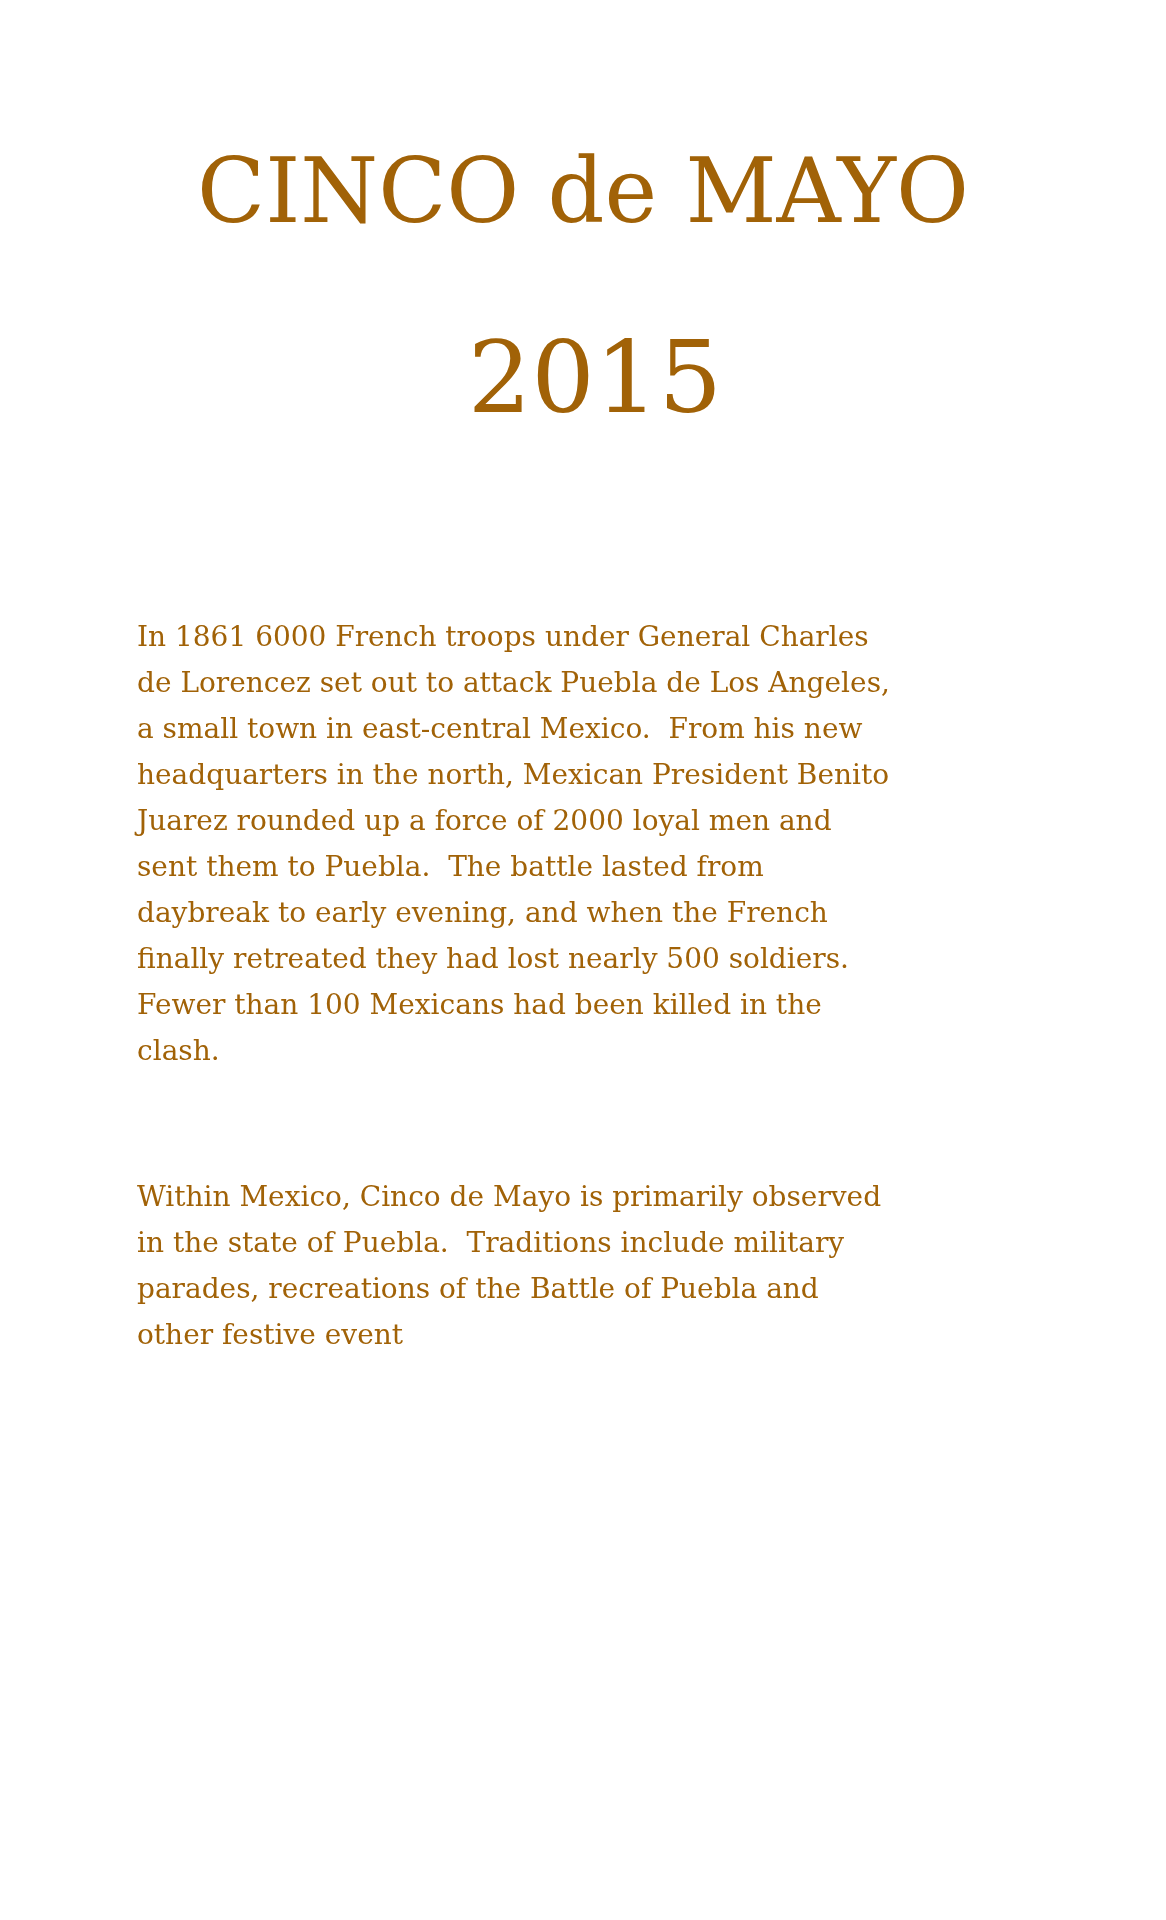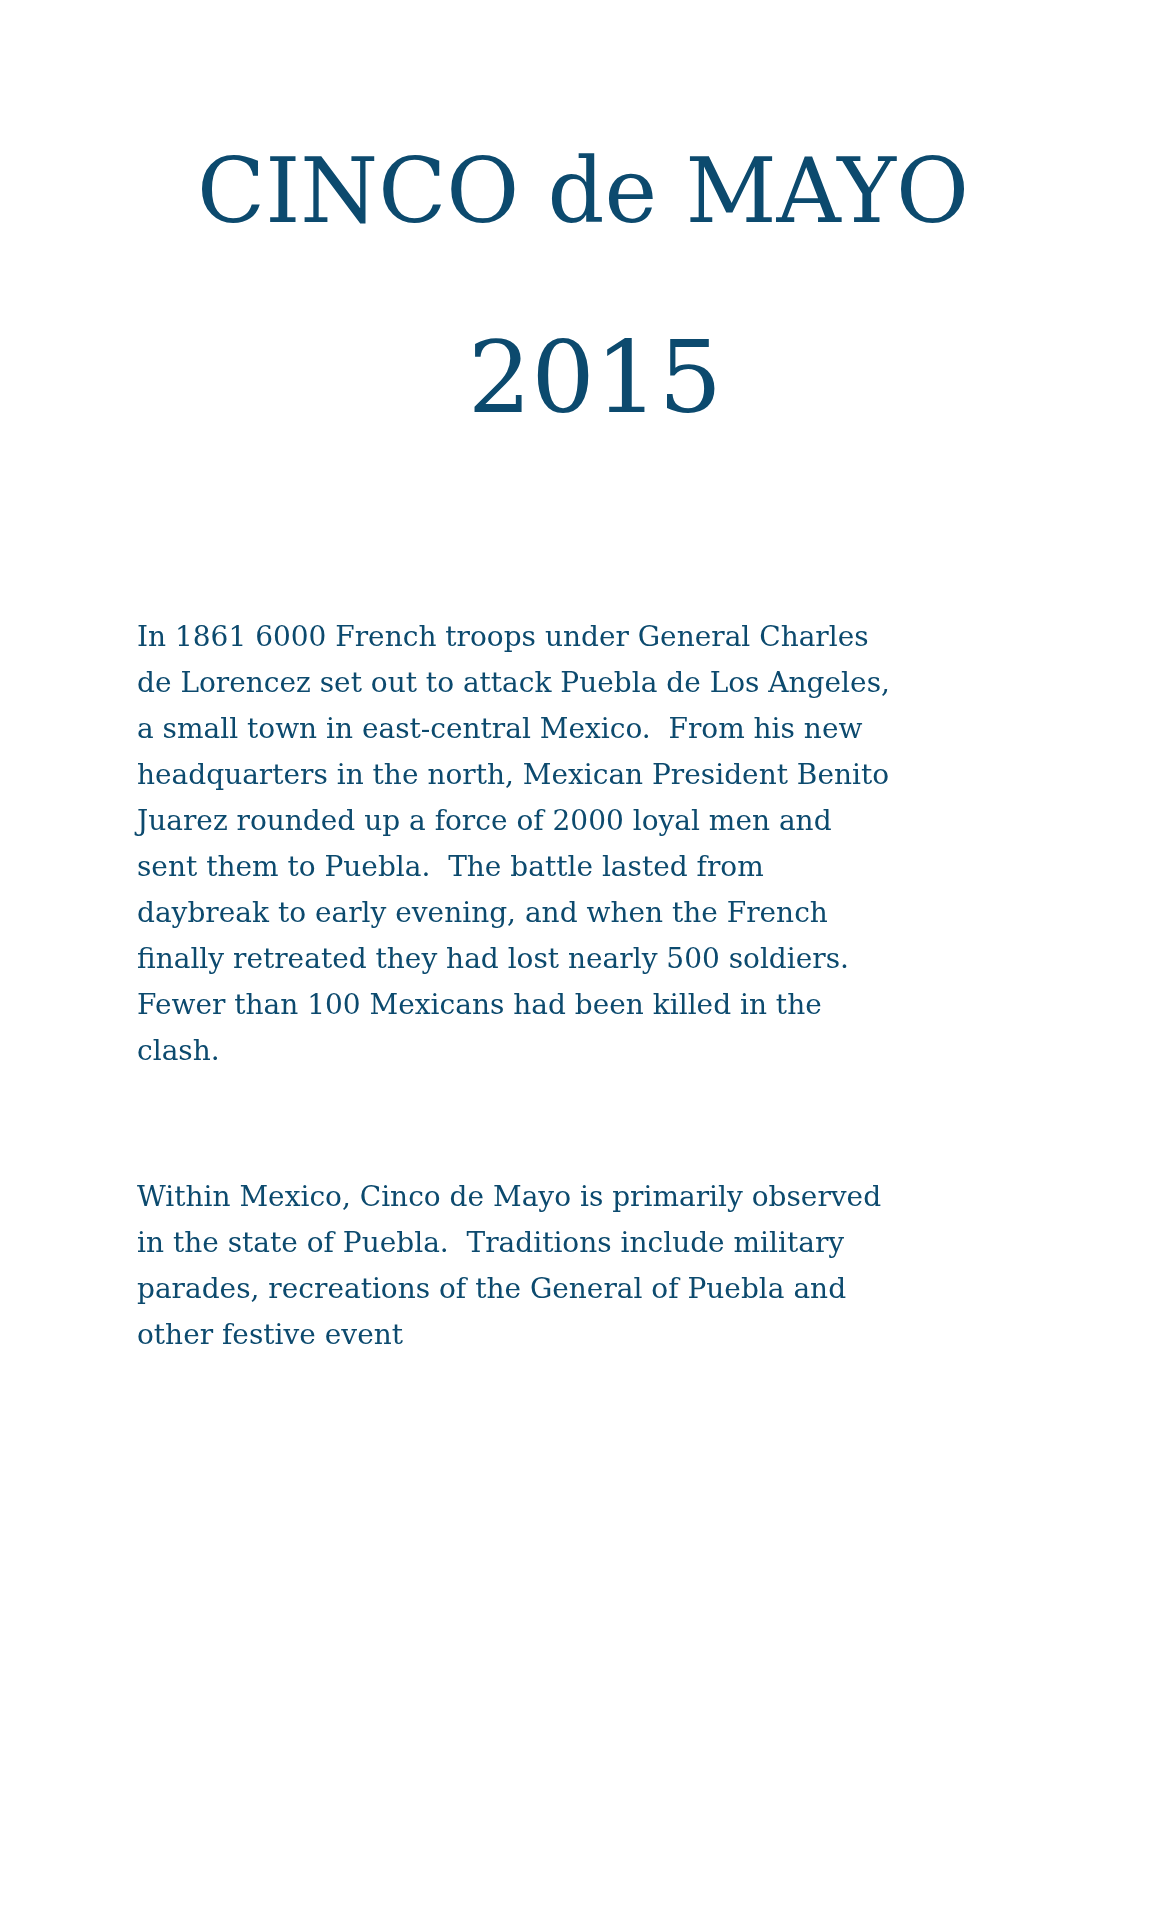--- a/index.html
+++ b/index.html
@@ -5,21 +5,21 @@
   html, body {
     margin: 0;
     padding: 0;
     background: #ffffff;
   }
   .page {
     position: relative;
     width: 1166px;
     height: 1920px;
     background: #ffffff;
-    color: #0c4a6e;
+    color: #a16207;
     font-family: "DejaVu Serif", "Liberation Serif", serif;
     overflow: hidden;
   }
   .doc-title {
     position: absolute;
     top: 138px;
     left: 0;
     width: 100%;
     margin: 0;
     text-align: center;
@@ -66,15 +66,15 @@
 headquarters in the north, Mexican President Benito
 Juarez rounded up a force of 2000 loyal men and
 sent them to Puebla.  The battle lasted from
 daybreak to early evening, and when the French
 finally retreated they had lost nearly 500 soldiers.
 Fewer than 100 Mexicans had been killed in the
 clash.</p>
 
   <p class="doc-paragraph para-traditions">Within Mexico, Cinco de Mayo is primarily observed
 in the state of Puebla.  Traditions include military
-parades, recreations of the General of Puebla and
+parades, recreations of the Battle of Puebla and
 other festive event</p>
 </div>
 
 </body></html>

